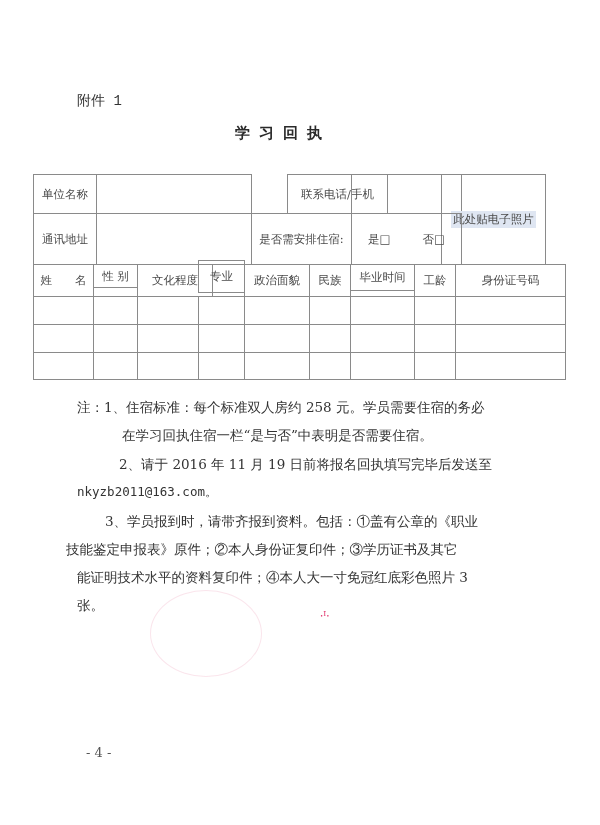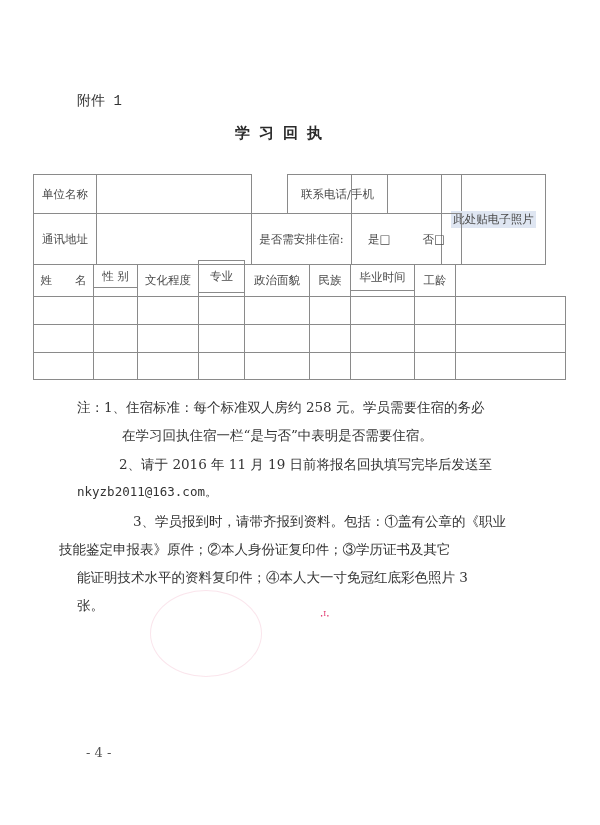--- a/index.html
+++ b/index.html
@@ -38,26 +38,27 @@
   <div class="cell" style="left:0;top:39px;width:64px;height:52px;">通讯地址</div>
   <div class="cell" style="left:63px;top:39px;width:156px;height:52px;"></div>
   <div class="cell" style="left:218px;top:39px;width:101px;height:52px;">是否需安排住宿:</div>
   <div class="cell" style="left:318px;top:39px;width:111px;height:52px;justify-content:space-around;">
     <span>是□</span>
     <span>否□</span>
   </div>
 
   <div class="cell" style="left:0;top:90px;width:61px;height:33px;">姓　　名</div>
   <div class="cell" style="left:60px;top:90px;width:45px;height:24px;">性 别</div>
-  <div class="cell" style="left:104px;top:90px;width:62px;height:33px;">文化程度</div>
+  <div class="cell" style="left:104px;top:90px;width:76px;height:33px;">文化程度</div>
   <div class="cell" style="left:165px;top:86px;width:47px;height:33px;">专业</div>
   <div class="cell" style="left:211px;top:90px;width:66px;height:33px;">政治面貌</div>
   <div class="cell" style="left:276px;top:90px;width:42px;height:33px;text-align:center;">民族</div>
   <div class="cell" style="left:317px;top:90px;width:65px;height:27px;">毕业时间</div>
   <div class="cell" style="left:381px;top:90px;width:42px;height:33px;">工龄</div>
+  <div class="cell" style="left:422px;top:90px;width:111px;height:33px;">身份证号码</div>
 
   <div class="cell" style="left:0;top:122px;width:61px;height:29px;"></div>
   <div class="cell" style="left:60px;top:122px;width:45px;height:29px;"></div>
   <div class="cell" style="left:104px;top:122px;width:62px;height:29px;"></div>
   <div class="cell" style="left:165px;top:122px;width:47px;height:29px;"></div>
   <div class="cell" style="left:211px;top:122px;width:66px;height:29px;"></div>
   <div class="cell" style="left:276px;top:122px;width:42px;height:29px;"></div>
   <div class="cell" style="left:317px;top:122px;width:65px;height:29px;"></div>
   <div class="cell" style="left:381px;top:122px;width:42px;height:29px;"></div>
   <div class="cell" style="left:422px;top:122px;width:111px;height:29px;"></div>
@@ -80,21 +81,21 @@
   <div class="cell" style="left:276px;top:178px;width:42px;height:28px;"></div>
   <div class="cell" style="left:317px;top:178px;width:65px;height:28px;"></div>
   <div class="cell" style="left:381px;top:178px;width:42px;height:28px;"></div>
   <div class="cell" style="left:422px;top:178px;width:111px;height:28px;"></div>
 </div>
 
 <div class="abs note" style="left:77px;top:397px;">注：1、住宿标准：每个标准双人房约 258 元。学员需要住宿的务必</div>
 <div class="abs note" style="left:122px;top:425px;">在学习回执住宿一栏“是与否”中表明是否需要住宿。</div>
 <div class="abs note" style="left:119px;top:454px;">2、请于 2016 年 11 月 19 日前将报名回执填写完毕后发送至</div>
 <div class="abs note" style="left:77px;top:482px;font-family:'DejaVu Sans Mono','Liberation Mono',monospace;font-size:12.5px;">nkyzb2011@163.com。</div>
-<div class="abs note" style="left:105px;top:511px;margin-left:28px;">3、学员报到时，请带齐报到资料。包括：①盖有公章的《职业</div>
-<div class="abs note" style="left:59px;top:539px;">技能鉴定申报表》原件；②本人身份证复印件；③学历证书及其它</div>
+<div class="abs note" style="left:105px;top:511px;">3、学员报到时，请带齐报到资料。包括：①盖有公章的《职业</div>
+<div class="abs note" style="left:66px;top:539px;">技能鉴定申报表》原件；②本人身份证复印件；③学历证书及其它</div>
 <div class="abs note" style="left:77px;top:567px;">能证明技术水平的资料复印件；④本人大一寸免冠红底彩色照片 3</div>
 <div class="abs note" style="left:77px;top:595px;">张。</div>
 
 <div class="abs stamp" style="left:150px;top:590px;width:110px;height:85px;"></div>
 <div class="abs stamp-mark" style="left:320px;top:607px;">⸱ᴵ⸱</div>
 
 <div class="abs pagenum">- 4 -</div>
 
 </body></html>

